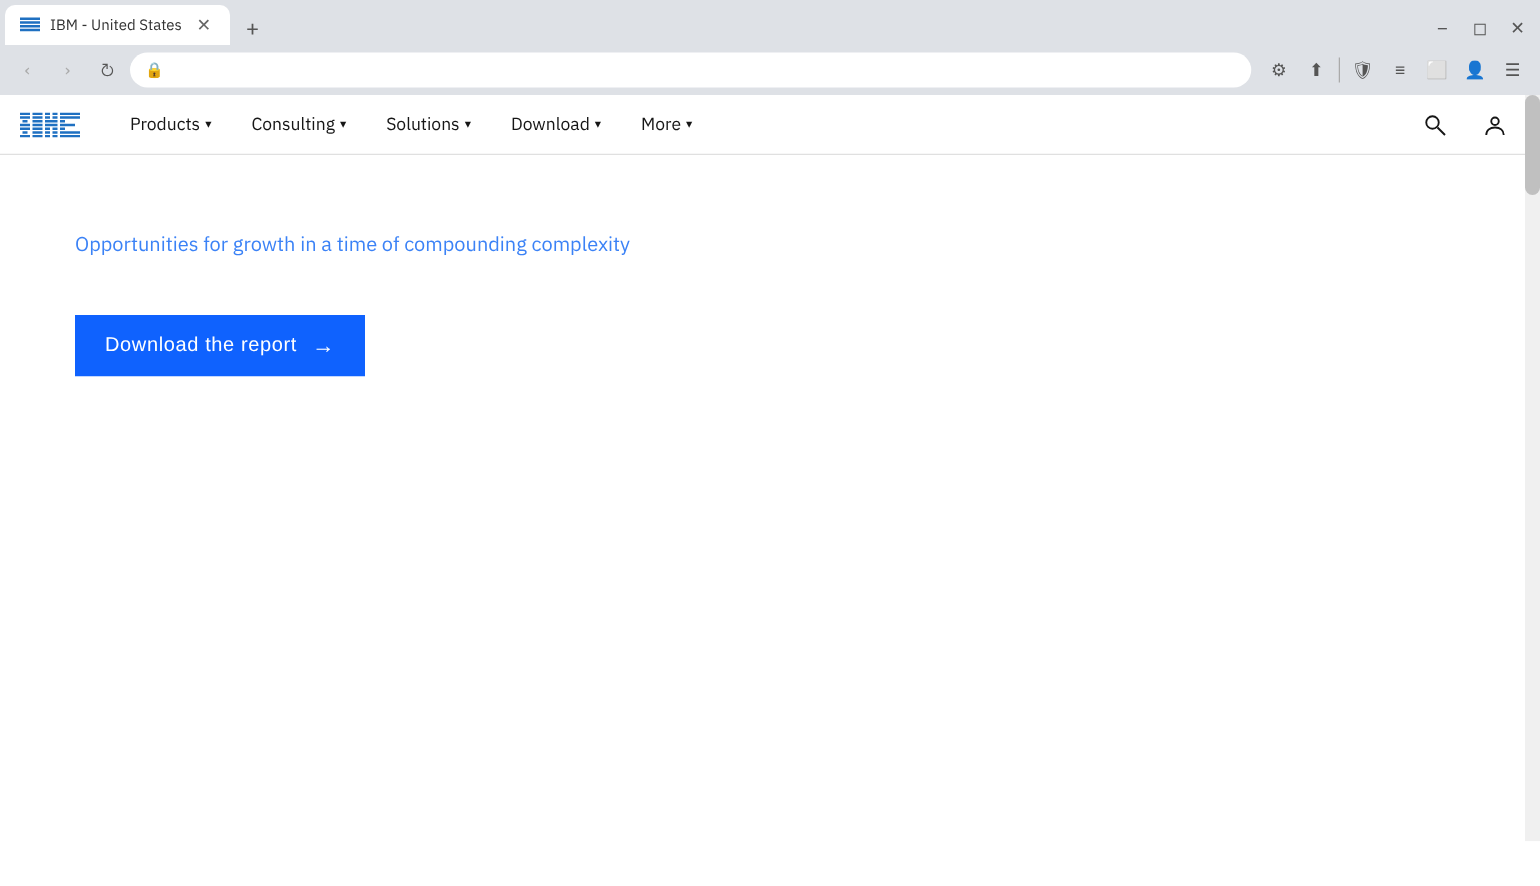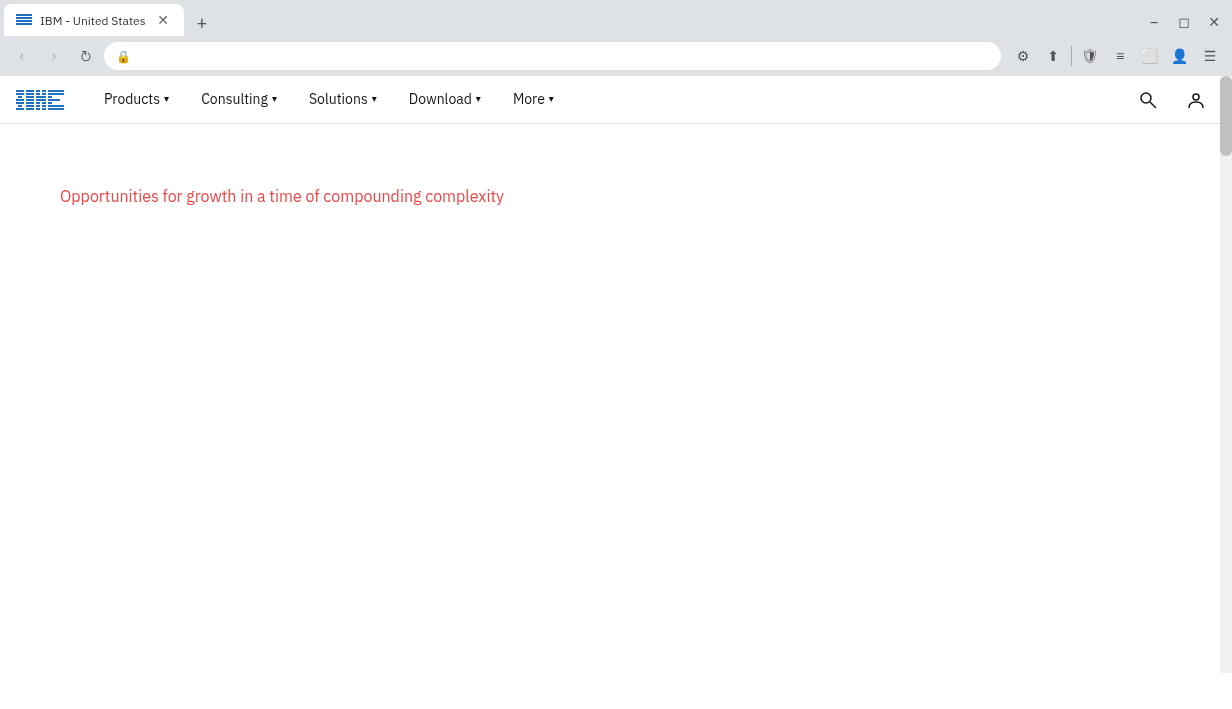--- a/index.html
+++ b/index.html
@@ -189,21 +189,21 @@
     .hero-heading .cursor {
       display: inline-block;
       width: 4px;
       height: 72px;
       background: #4589ff;
       vertical-align: middle;
       margin-left: 2px;
     }
     .hero-subtitle {
       font-size: 16px;
-      color: #ef4444;
+      color: #3b82f6;
       margin-bottom: 44px;
       line-height: 1.5;
     }
     .download-btn {
       display: inline-flex;
       align-items: center;
       gap: 12px;
       background: #0f62fe;
       color: #fff;
       padding: 14px 24px;
@@ -362,18 +362,22 @@
         <svg width="20" height="20" viewBox="0 0 20 20" fill="none" xmlns="http://www.w3.org/2000/svg">
           <circle cx="10" cy="7" r="3" stroke="#161616" stroke-width="1.5"></circle>
           <path d="M3 18c0-4 3-6 7-6s7 2 7 6" stroke="#161616" stroke-width="1.5" fill="none"></path>
         </svg>
       </div>
     </div>
   </nav>
 
   <div class="hero">
     <p class="hero-subtitle">Opportunities for growth in a time of compounding complexity</p>
+    <button class="download-btn">
+      <span>Download the report</span>
+      <span class="arrow">→</span>
+    </button>
   </div>
 
   <div class="scrollbar">
     <div class="scrollbar-thumb"></div>
   </div>
 </div>
 
 </body></html>

